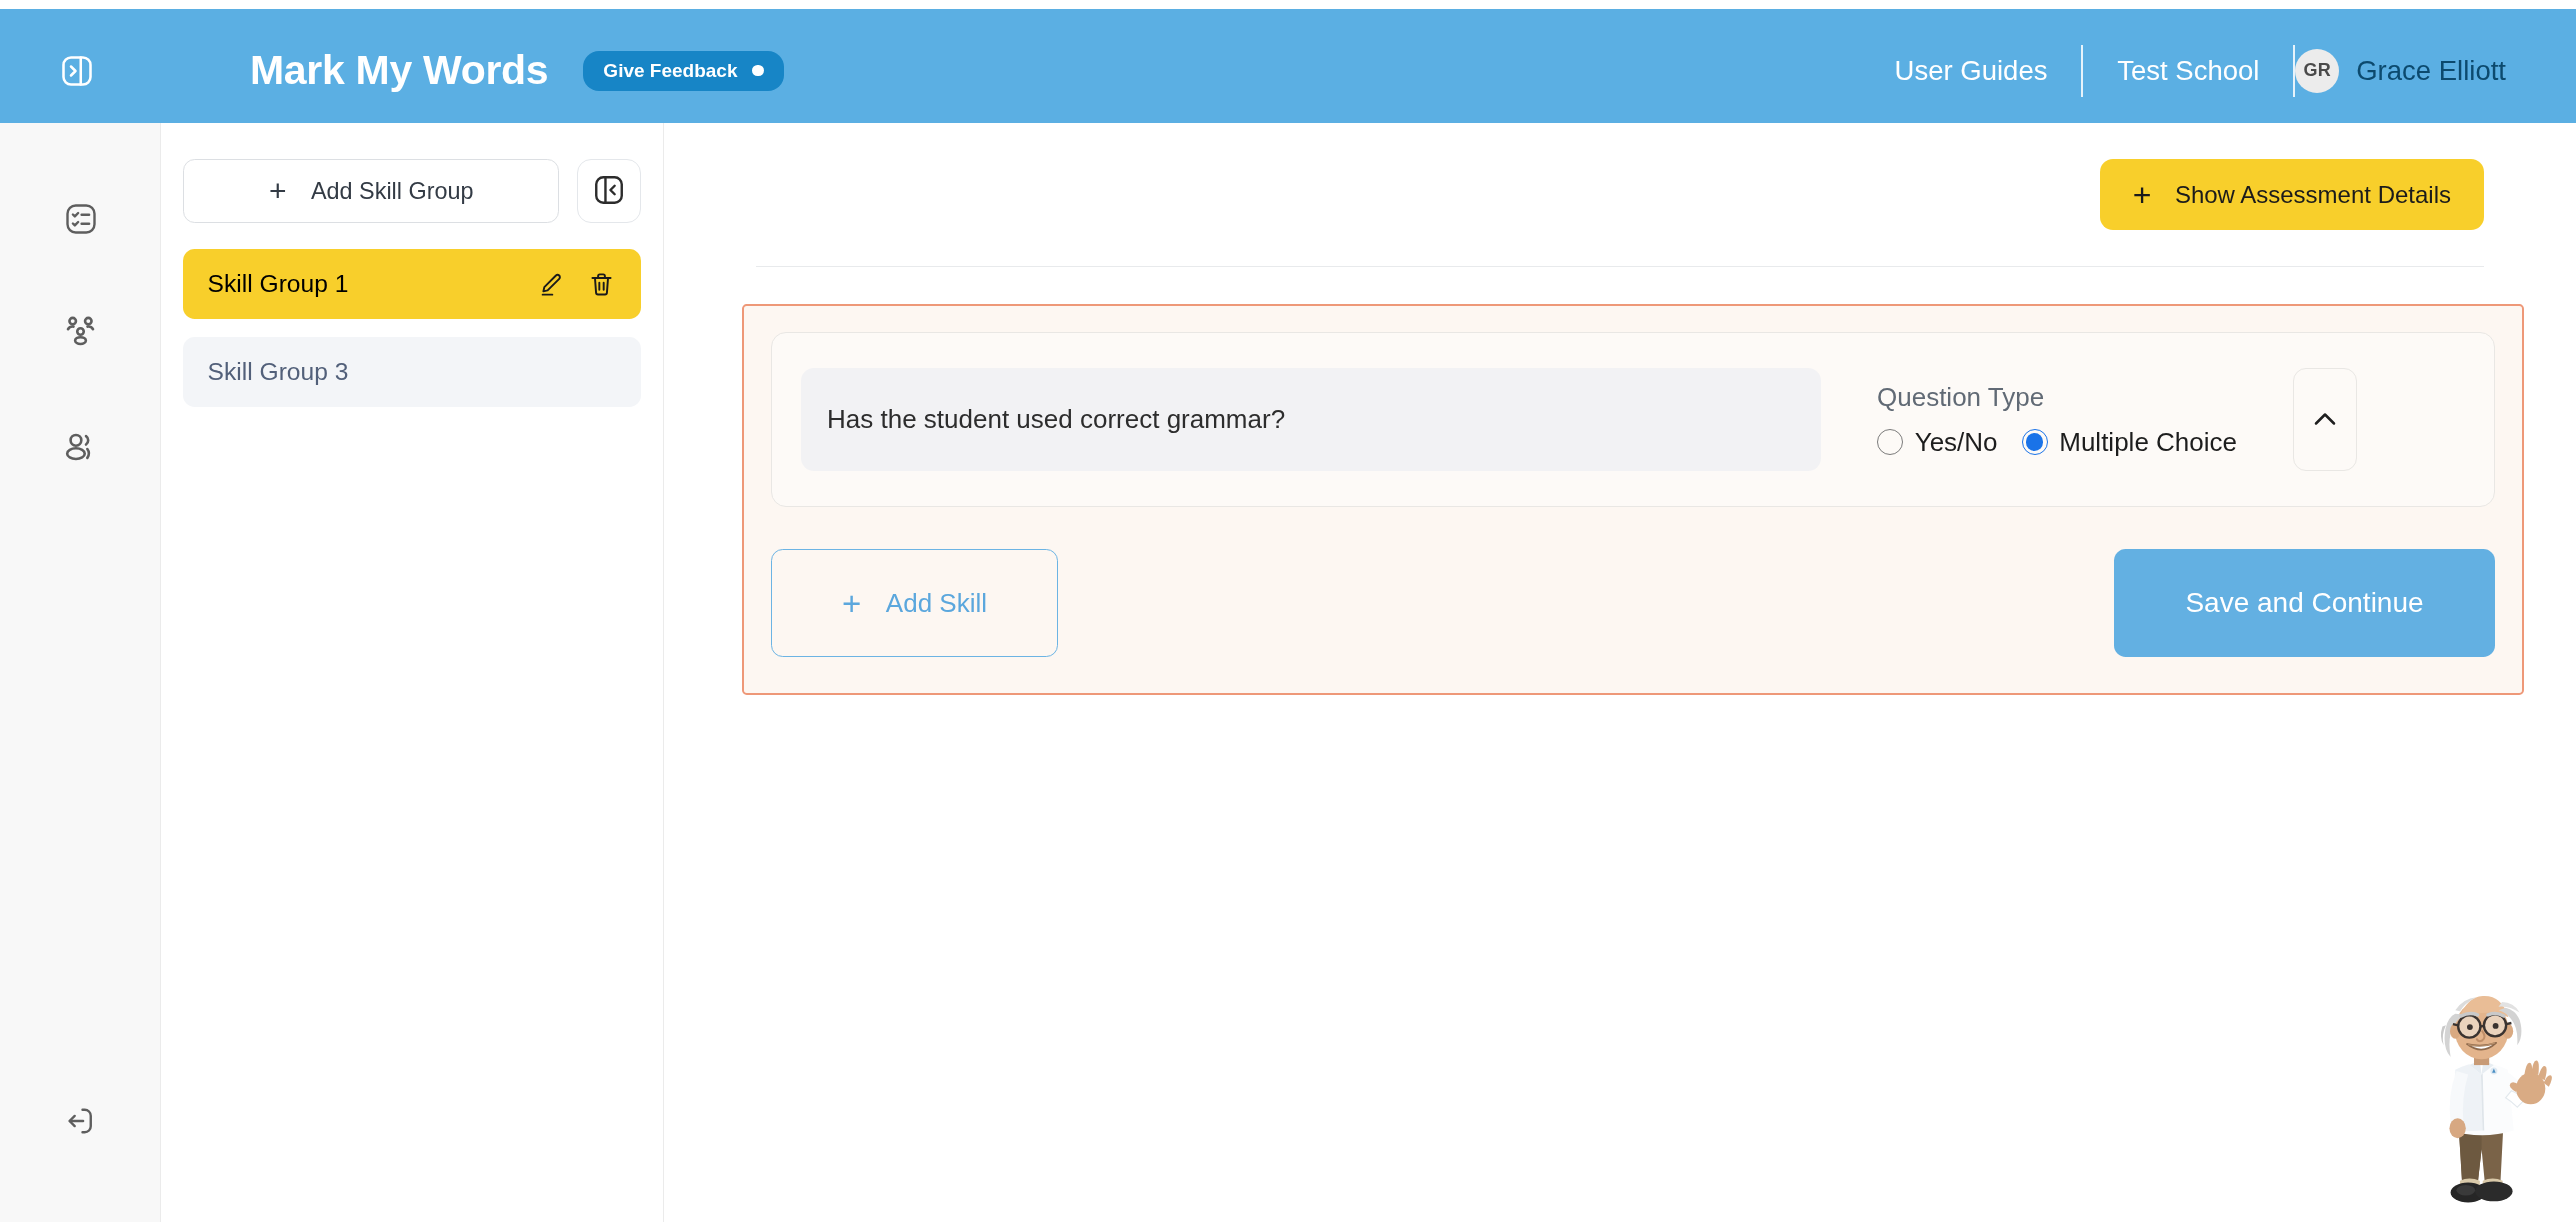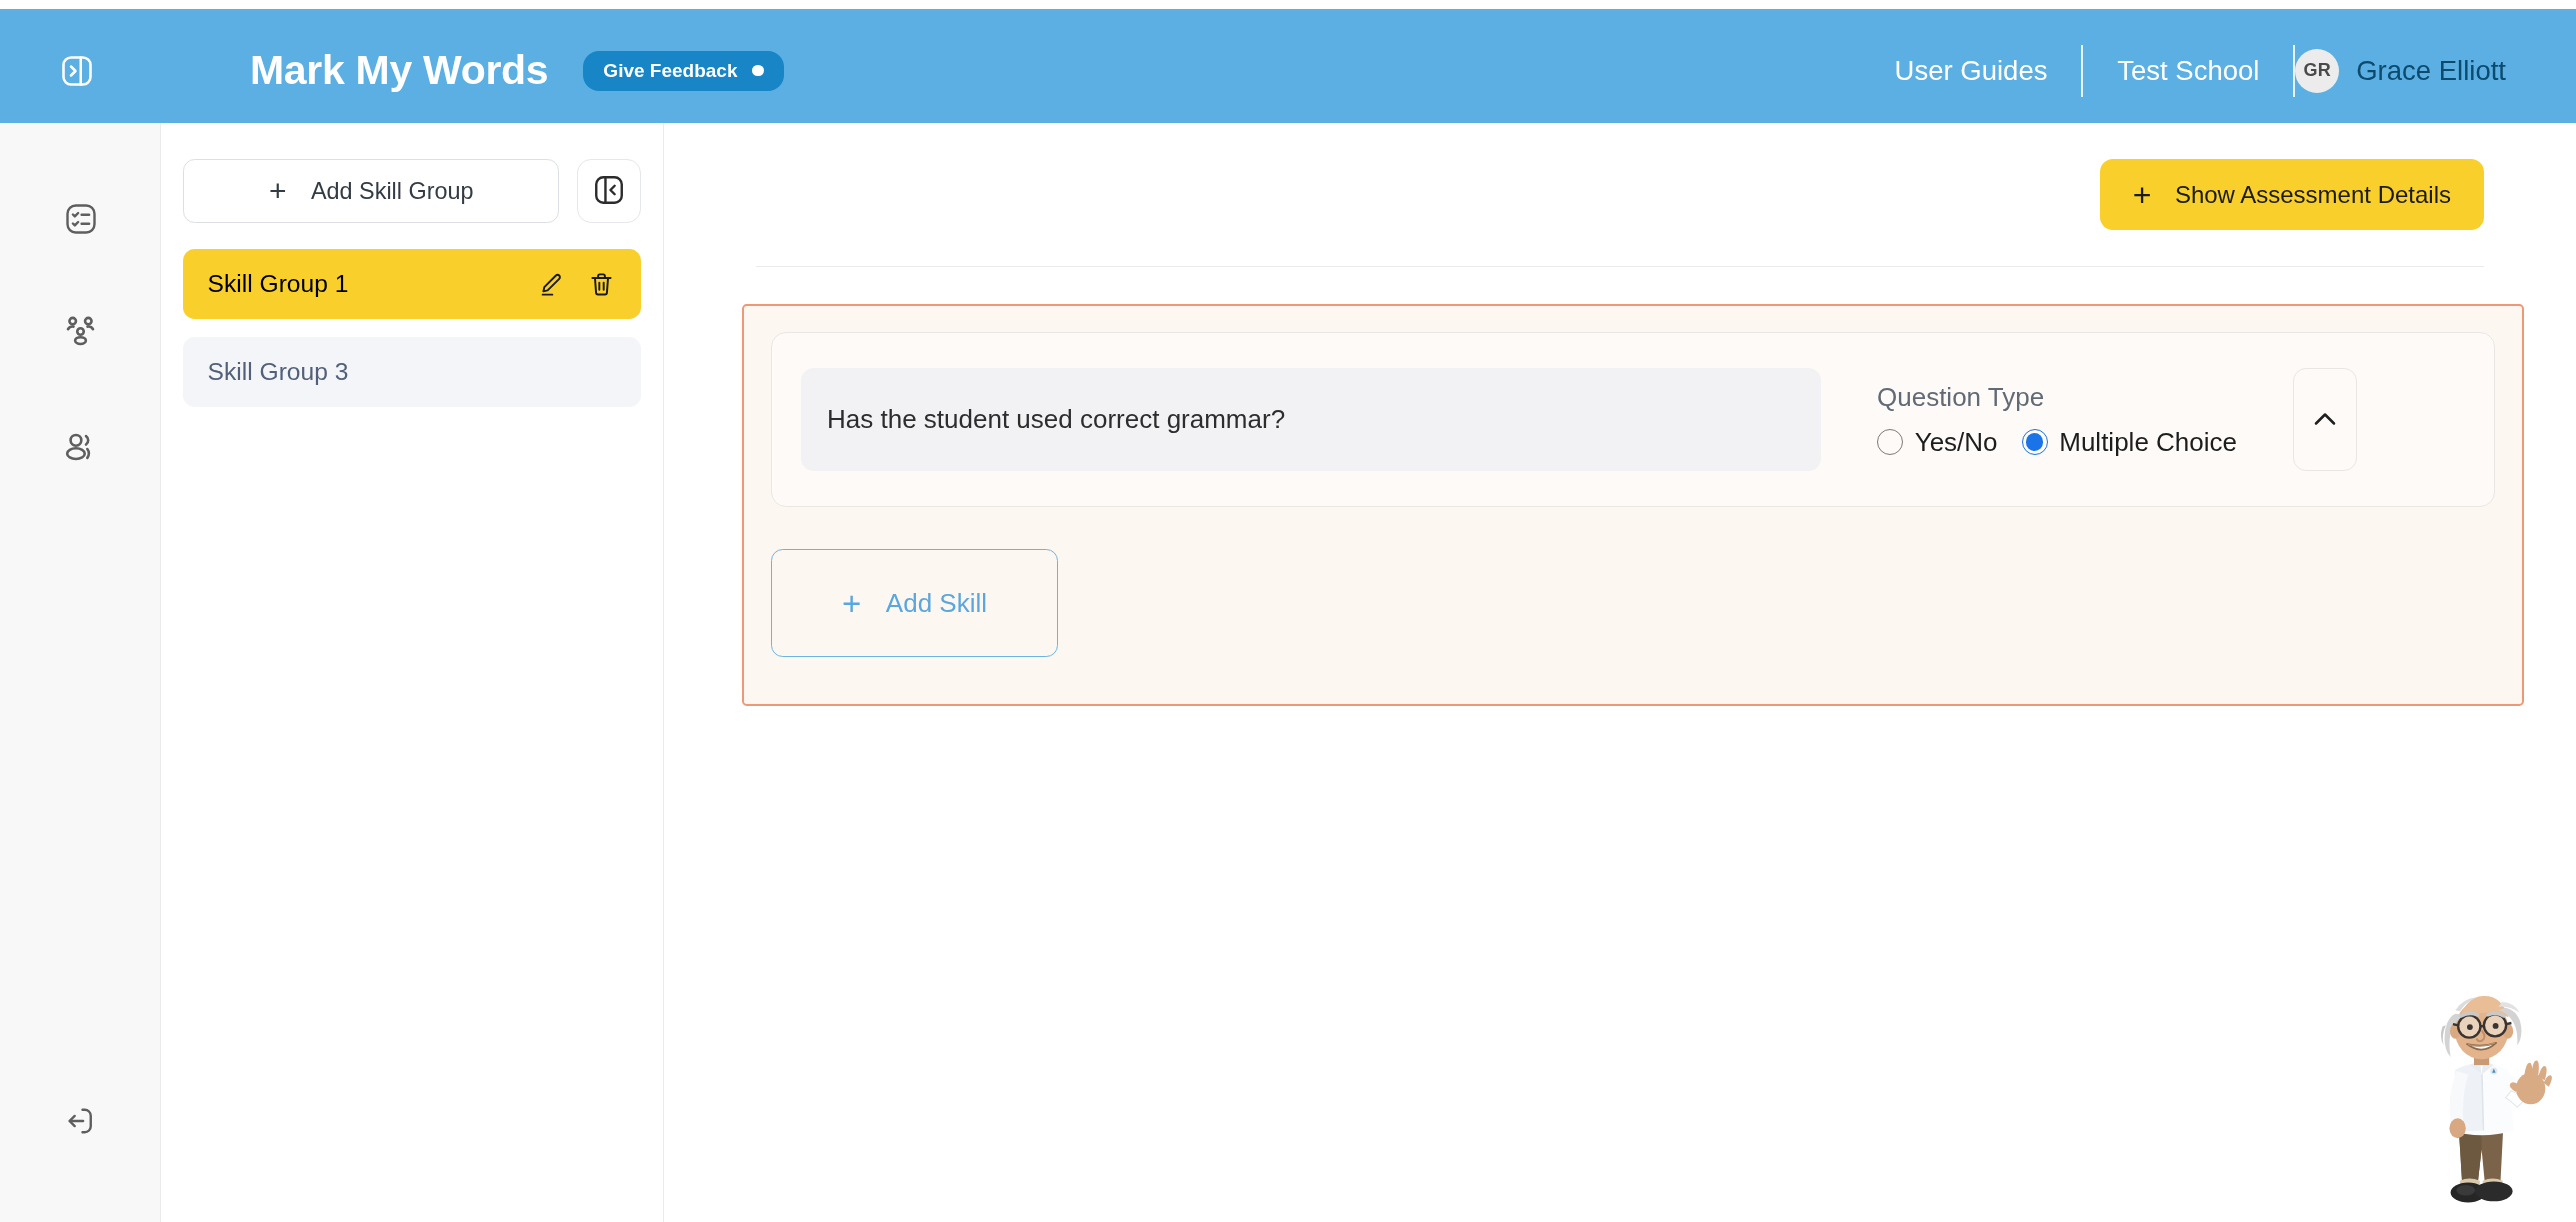--- a/index.html
+++ b/index.html
@@ -114,21 +114,21 @@
     display:flex; align-items:center; gap:23.4px;
     font-size:24px; font-weight:500; color:#1b1b1b; white-space:nowrap; cursor:pointer;
   }
   .assess-plus { font-size:32px; font-weight:300; line-height:1; }
   .divider { margin: 36px 92px 0 92px; height:1.2px; background:#e8eaec; }
 
   .question-frame {
     margin: 37px 52px 0 78px;
     border:2.9px solid #ee9878; border-radius:4.7px;
     background:#fdf7f2;
-    padding: 26px 27px 47px 27px;
+    padding: 26px 27px 36px 27px;
   }
   .question-card {
     background:#fdfaf7; border:1.2px solid #e9e7e4; border-radius:15px;
     padding: 35px 29px; display:flex; align-items:center; gap:0;
   }
   .question-text-box {
     width:1020px; height:103px;
     background:#f2f2f4; border-radius:13px;
     display:flex; align-items:center; padding: 0 26px;
     font-size:26px; color:#2d2d2d; cursor:text;
@@ -353,20 +353,23 @@
           </span>
         </div>
 
       </div>
 
       <div class="actions-row">
         <div class="add-skill-btn">
           <span class="add-skill-plus">+</span>
           <span>Add Skill</span>
         </div>
+        <div class="save-btn">
+          <span>Save and Continue</span>
+        </div>
       </div>
 
     </div>
   </div>
 
   <div class="mascot">
     <svg viewBox="0 0 260 400" width="152" height="234" xmlns="http://www.w3.org/2000/svg">
 
       <path d="M92 250 L168 250 L163 348 L137 348 L131 286 L124 348 L98 348 Z" fill="#7a6348"></path>
       <path d="M131 286 L124 348 L98 348 L92 250 L131 250 Z" fill="#6d5940"></path>

